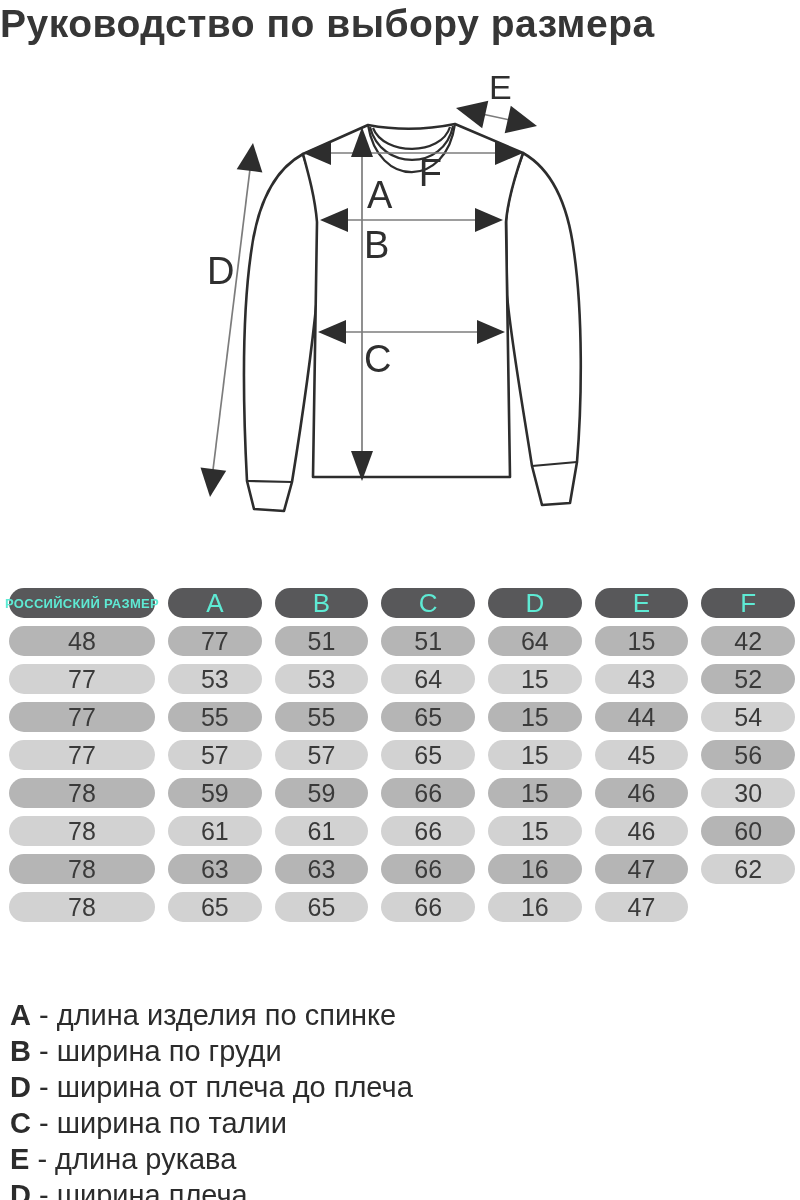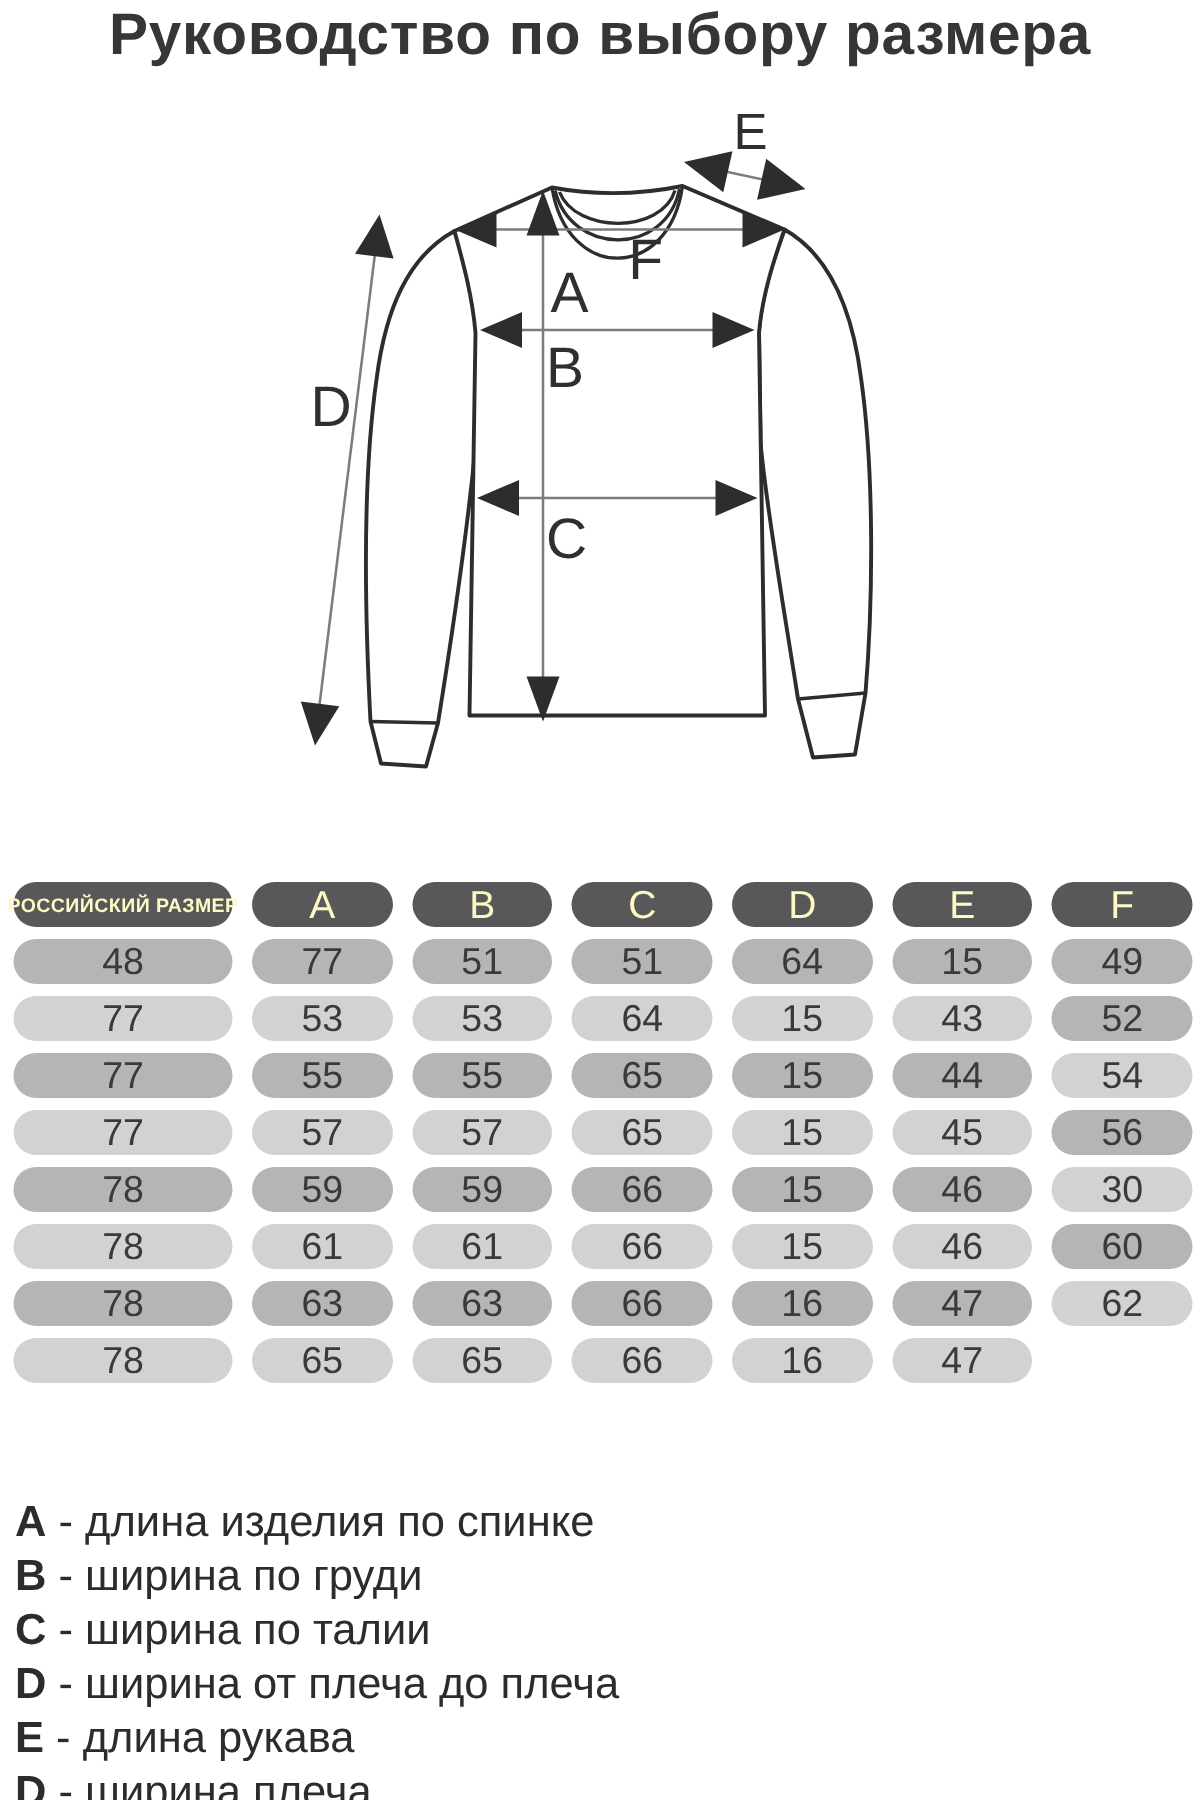--- a/index.html
+++ b/index.html
@@ -4,21 +4,21 @@
 <style>
   html,body{margin:0;padding:0;}
   body{
     width:800px;height:1200px;position:relative;background:#ffffff;
     font-family:"Liberation Sans", sans-serif;overflow:hidden;
     color:var(--ink,#2f2f2f);
   }
   
   .title{
     position:absolute;top:2px;left:0;width:800px;
-    text-align:center;font-size:39px;font-weight:bold;color:#363636;
+    text-align:left;font-size:39px;font-weight:bold;color:#363636;
     letter-spacing:0.5px;white-space:nowrap;
   }
   
   .diagram{position:absolute;top:0;left:0;width:800px;height:560px;}
   .diagram svg{display:block;}
   .garment{fill:#ffffff;stroke:#2d2d2d;stroke-width:2.6;stroke-linejoin:round;}
   .collar{fill:none;stroke:#2d2d2d;stroke-width:2.2;}
   .cuffline{fill:none;stroke:#2d2d2d;stroke-width:2.2;}
   .mline{stroke:var(--line-gray,#7c7c7c);stroke-width:1.7;}
   .ahead{fill:#2d2d2d;stroke:none;}
@@ -28,21 +28,21 @@
   .size-table{
     position:absolute;top:588px;left:0;width:786px;padding:0 5px 0 9px;
     display:grid;grid-template-columns:146px repeat(6,1fr);
     column-gap:13px;row-gap:8px;
   }
   .pill{
     height:30px;border-radius:15px;display:flex;align-items:center;justify-content:center;
     font-size:25px;color:#3a3a3a;white-space:nowrap;
   }
   .pill.head{
-    background:var(--header-pill,#58585a);color:#fef9c3;font-size:26px;
+    background:var(--header-pill,#58585a);color:#5eead4;font-size:26px;
   }
   .pill.head.sizehead{font-size:13px;font-weight:bold;letter-spacing:0.3px;}
   .pill.dark{background:var(--row-dark,#b5b5b5);}
   .pill.light{background:var(--row-light,#d2d2d2);}
   
   .legend{position:absolute;top:997px;left:10px;font-size:29px;line-height:36px;color:#2c2c2c;}
   .legend .ltr{font-weight:bold;}
 </style>
 </head>
 <body>
@@ -118,21 +118,21 @@
   <div class="pill head">D</div>
   <div class="pill head">E</div>
   <div class="pill head">F</div>
 
   <div class="pill dark">48</div>
   <div class="pill dark">77</div>
   <div class="pill dark">51</div>
   <div class="pill dark">51</div>
   <div class="pill dark">64</div>
   <div class="pill dark">15</div>
-  <div class="pill dark">49</div>
+  <div class="pill dark">42</div>
 
   <div class="pill light">77</div>
   <div class="pill light">53</div>
   <div class="pill light">53</div>
   <div class="pill light">64</div>
   <div class="pill light">15</div>
   <div class="pill light">43</div>
 
   <div class="pill dark">52</div>
   <div class="pill dark">77</div>
@@ -179,17 +179,17 @@
   <div class="pill light">65</div>
   <div class="pill light">65</div>
   <div class="pill light">66</div>
   <div class="pill light">16</div>
   <div class="pill light">47</div>
 </div>
 
 <div class="legend">
   <div><span class="ltr">A</span> <span>- длина изделия по спинке</span></div>
   <div><span class="ltr">B</span> <span>- ширина по груди</span></div>
+  <div><span class="ltr">D</span> <span>- ширина от плеча до плеча</span></div>
   <div><span class="ltr">C</span> <span>- ширина по талии</span></div>
-  <div><span class="ltr">D</span> <span>- ширина от плеча до плеча</span></div>
   <div><span class="ltr">E</span> <span>- длина рукава</span></div>
   <div><span class="ltr">D</span> <span>- ширина плеча</span></div>
 </div>
 
 </body></html>

